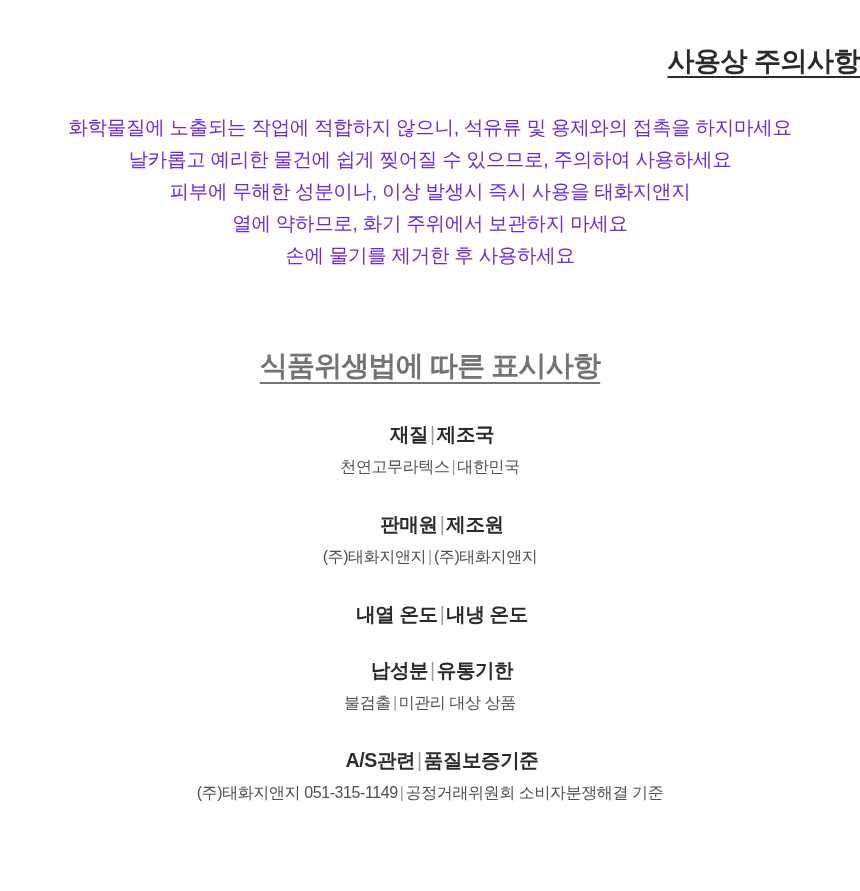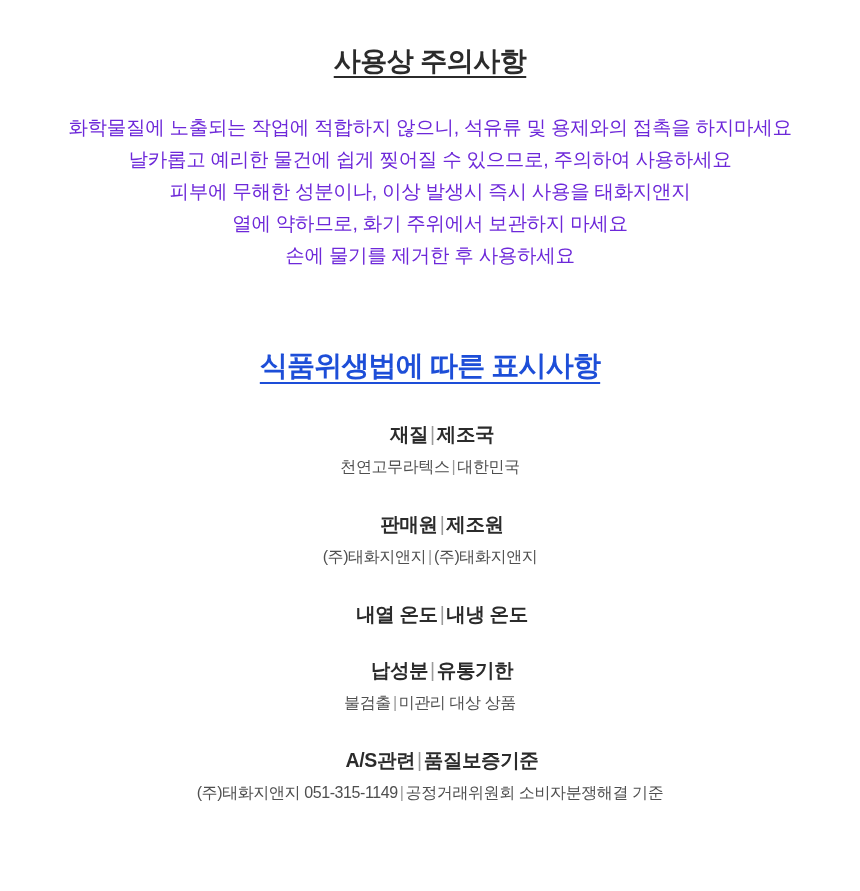--- a/index.html
+++ b/index.html
@@ -28,41 +28,42 @@
   }
   .caution-title {
     font-size: 27px;
     font-weight: bold;
     color: #2b2b2b;
     letter-spacing: -0.5px;
     text-decoration: underline;
     text-underline-offset: 6px;
     text-decoration-thickness: 2px;
     line-height: 1.3;
+    text-align: right;
   }
   .caution-list {
     margin-top: 32px;
     font-size: 19.5px;
     line-height: 32px;
     color: #6d28d9;
     letter-spacing: -0.3px;
   }
   .caution-line {
     white-space: nowrap;
   }
 
   
   .section-label {
     margin-top: 76px;
     text-align: center;
   }
   .label-title {
     font-size: 28px;
     font-weight: bold;
-    color: #1d4ed8;
+    color: #737373;
     letter-spacing: -0.8px;
     text-decoration: underline;
     text-underline-offset: 7px;
     text-decoration-thickness: 2px;
   }
   .spec-table {
     margin-top: 34px;
   }
   .spec-row {
     margin-bottom: 26px;

